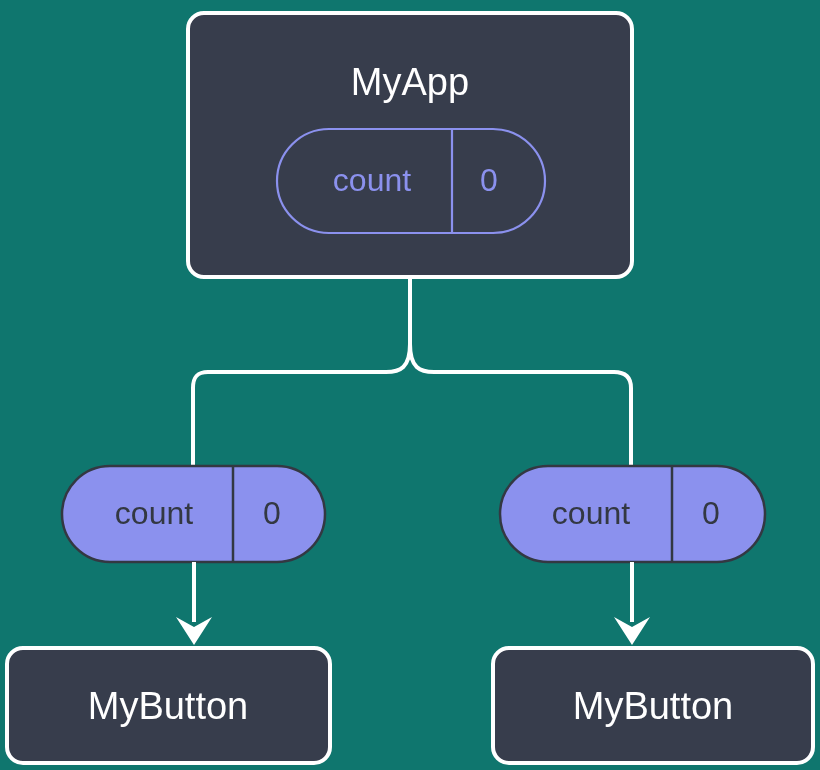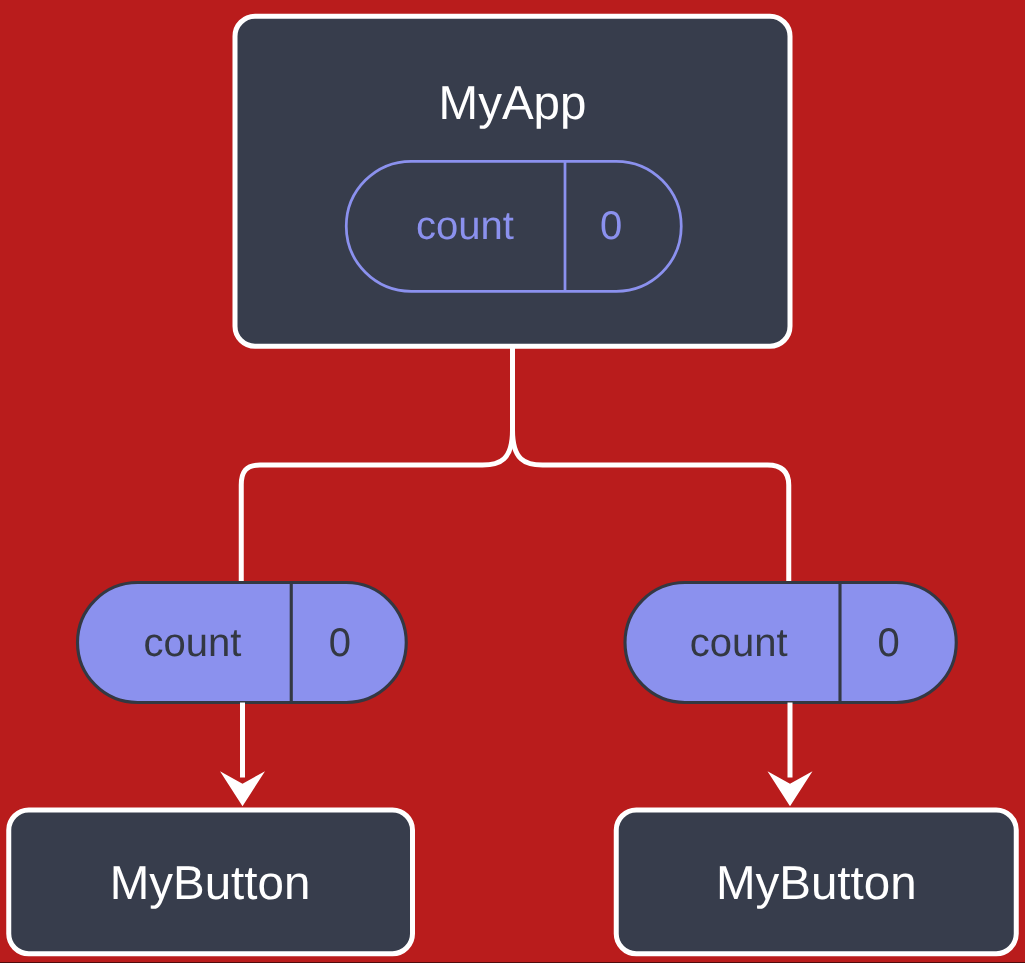--- a/index.html
+++ b/index.html
@@ -10,21 +10,21 @@
   body {
     width: 820px;
     height: 770px;
     overflow: hidden;
     font-family: "Liberation Sans", sans-serif;
   }
   #diagram-root {
     position: relative;
     width: 820px;
     height: 770px;
-    background: #b91c1c;
+    background: #0f766e;
   }
   svg.diagram-canvas {
     display: block;
     width: 820px;
     height: 770px;
   }
   .node-label {
     font-family: "Liberation Sans", sans-serif;
     font-weight: 400;
     text-anchor: middle;

